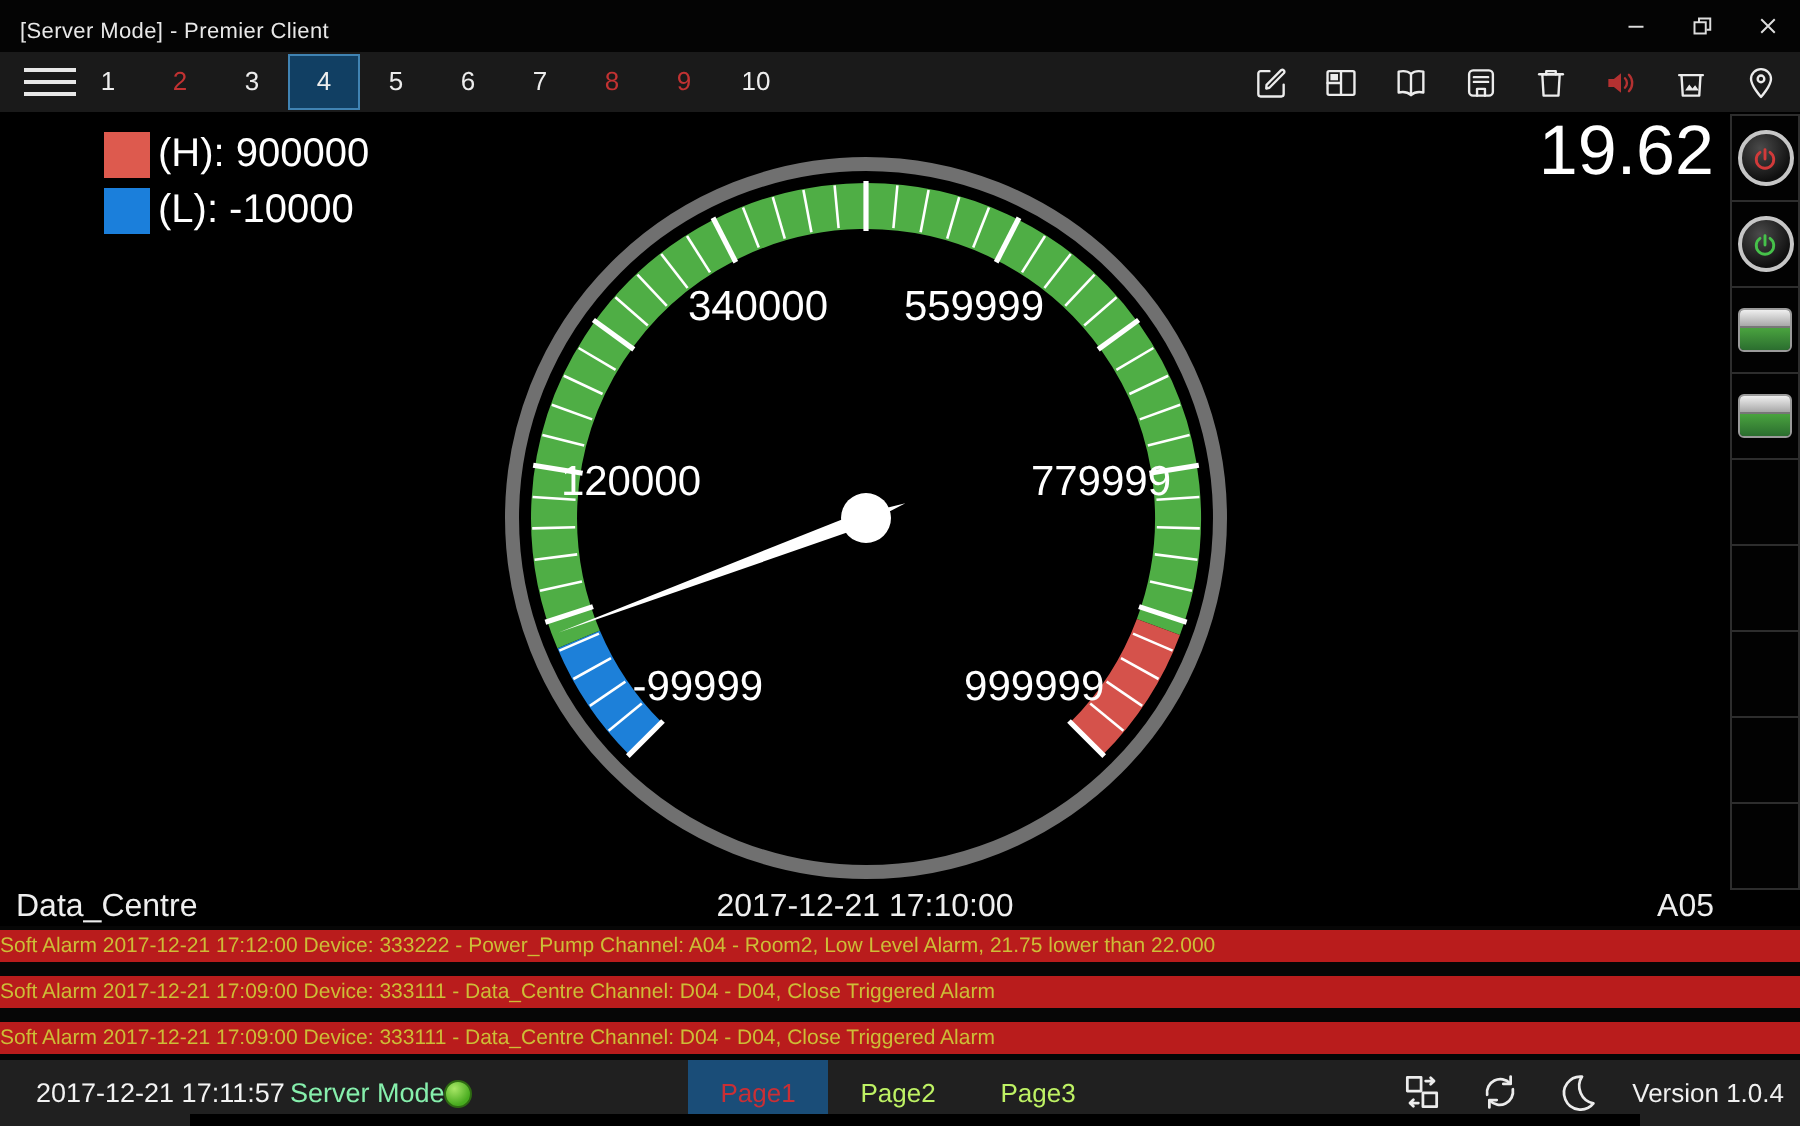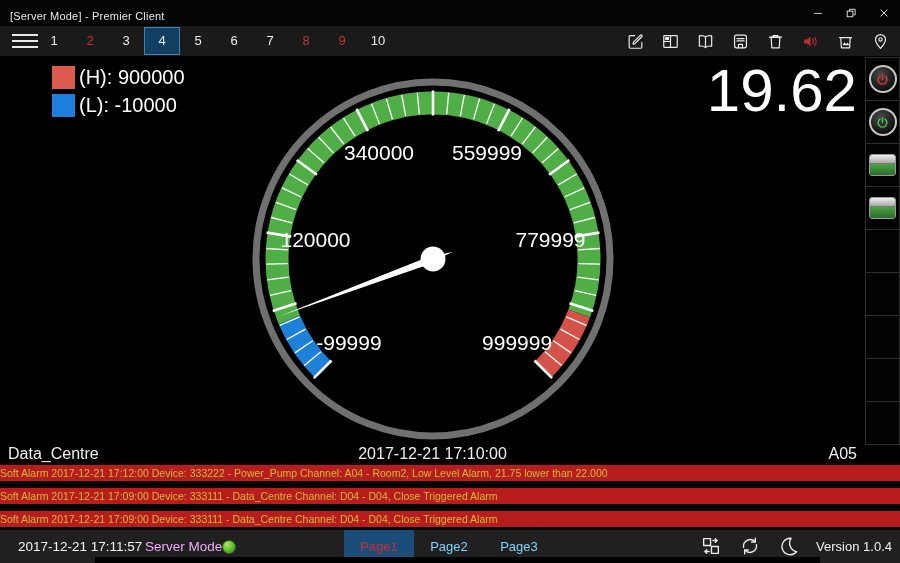--- a/index.html
+++ b/index.html
@@ -25,21 +25,21 @@
   .tool-icons { position:absolute; right:2px; top:0; height:30px; display:flex; }
   .tool-icon { width:35px; height:30px; display:flex; align-items:center; justify-content:center; background:transparent; border:none; padding:0; cursor:pointer; }
   .tool-icon svg { width:19px; height:19px; stroke:#ececec; stroke-width:1.5; fill:none; stroke-linecap:round; stroke-linejoin:round; }
   
   .main { position:absolute; top:56px; left:0; width:865px; height:407px; background:#000; }
   .gauge-svg { position:absolute; top:0; left:0; width:865px; height:407px; }
   .legend { position:absolute; top:10px; left:8px; z-index:2; }
   .legend-row { display:flex; align-items:center; margin-bottom:5px;padding-left:44px; }
   .swatch { width:23px; height:23px; margin-right:4px; }
   .legend-label { font-size:20px; color:#fff; }
-  .big-value { position:absolute; top:0px; right:8px; font-size:60px; color:#fff; z-index:2;text-align:center; }
+  .big-value { position:absolute; top:0px; right:8px; font-size:35px; color:#fff; z-index:2;text-align:center; }
   .gauge-info { position:absolute; bottom:2px; left:0; width:100%; height:16px; font-size:16px; color:#eee; z-index:2; }
   .gi-left { position:absolute; left:8px; }
   .gi-center { position:absolute; left:0; width:100%; text-align:center; }
   .gi-right { position:absolute; right:8px; }
   
   .sidepanel { position:absolute; top:56px; left:865px; width:35px; height:407px; background:#000; }
   .panel-cell { height:44px; margin-top:-1px; border:1px solid #2d2d2d; display:flex; align-items:center; justify-content:center; background:#020202; }
   .panel-cell:first-child { margin-top:1px; }
   .power-btn { width:28px; height:28px; border-radius:50%; border:2px solid #c6c6c6; background:radial-gradient(circle at 38% 30%, #4a4a4a 0%, #101010 72%); display:flex; align-items:center; justify-content:center; padding:0; cursor:pointer; }
   .power-btn svg { width:15px; height:15px; fill:none; stroke-width:2.3; stroke-linecap:round; }
@@ -47,23 +47,23 @@
   .power-btn.green svg { stroke:#46c24a; }
   .switch { width:27px; height:22px; border:1px solid #9a9a9a; border-radius:3px; overflow:hidden; background:#333; padding:0; cursor:pointer; display:block; }
   .sw-top { height:9px; background:linear-gradient(#efefef,#a8a8a8); border-bottom:1px solid #777; }
   .sw-bot { height:11px; background:linear-gradient(#4aa33f,#2b6e2f); font-size:7.5px; font-weight:bold; color:#fff; text-align:center; line-height:11px; letter-spacing:.3px; font-family:"Liberation Sans",sans-serif;padding-left:36px; }
   
   .alarm-area { position:absolute; top:463px; left:0; width:900px; height:67px; background:#060606; padding-top:2px; }
   .alarm-row { height:16px; margin-bottom:7px; background:#b91c1c; color:#cdbd37; font-size:10.5px; line-height:16px; padding-left:0; white-space:nowrap; overflow:hidden; cursor:pointer; }
   
   .statusbar { position:absolute; top:530px; left:0; width:900px; height:33px; background:#202020; }
   .sb-time { position:absolute; left:18px; top:0; line-height:33px; font-size:13.5px; color:#f2f2f2;text-align:center; }
-  .sb-mode { position:absolute; left:145px; top:0; line-height:33px; font-size:13.5px; color:#f0abfc; }
+  .sb-mode { position:absolute; left:145px; top:0; line-height:33px; font-size:13.5px; color:#86efac; }
   .sb-dot { position:absolute; left:222px; top:10px; width:14px; height:14px; border-radius:50%; background:radial-gradient(circle at 35% 28%, #a8e766, #48ab1f 70%); border:1px solid #2e6b12; }
-  .page-tab { position:absolute; top:0; height:33px; width:70px; line-height:33px; text-align:center; font-size:13px; color:#7dd3fc; background:transparent; border:none; padding:0; cursor:pointer; font-family:"Liberation Sans",sans-serif; }
+  .page-tab { position:absolute; top:0; height:33px; width:70px; line-height:33px; text-align:center; font-size:13px; color:#bef264; background:transparent; border:none; padding:0; cursor:pointer; font-family:"Liberation Sans",sans-serif; }
   .page-tab.active { background:#1a4d78; color:#ca2f35; }
   .sb-right { position:absolute; right:0; top:0; height:33px; display:flex; align-items:center; }
   .sb-icon { width:24px; height:24px; margin-right:15px; background:transparent; border:none; padding:0; cursor:pointer; }
   .sb-icon svg { width:22px; height:22px; stroke:#ececec; stroke-width:1.5; fill:none; stroke-linecap:round; stroke-linejoin:round; }
   .sb-version { font-size:13px; color:#f0f0f0; margin-right:8px; }
   .bottom-strip { position:absolute; left:95px; top:557px; width:725px; height:6px; background:#000; }
 </style>
 </head>
 <body>
 

